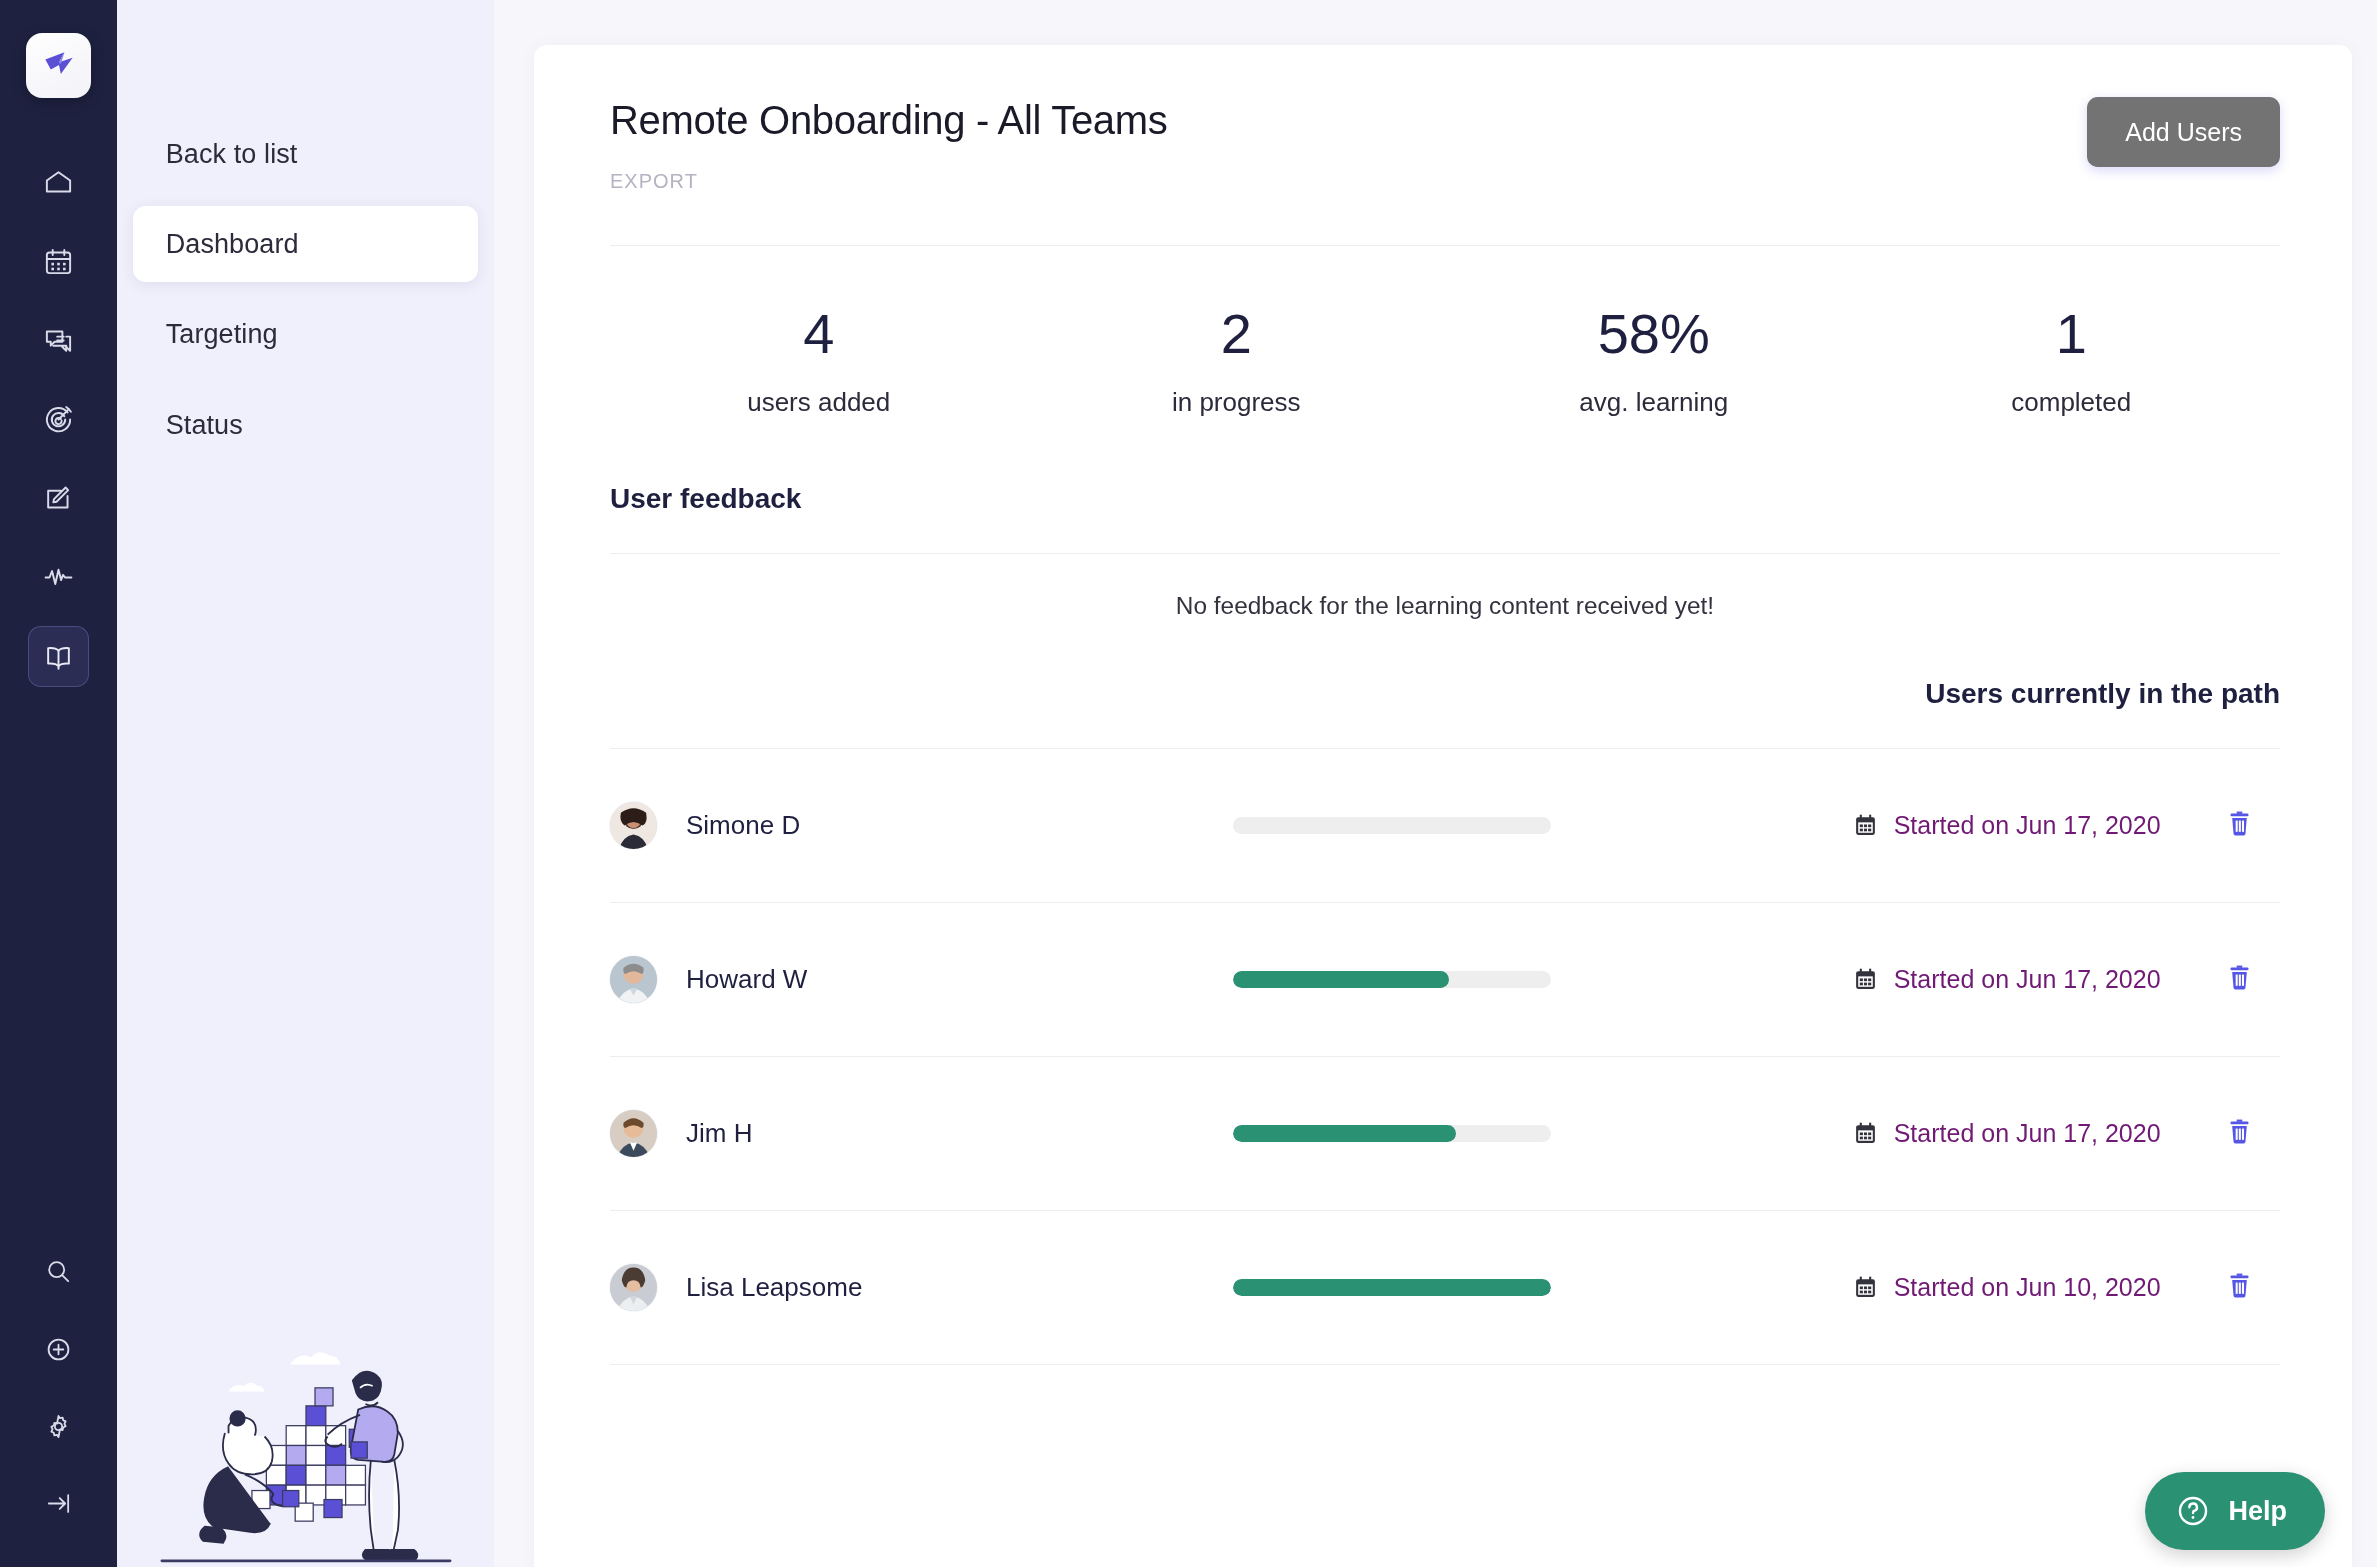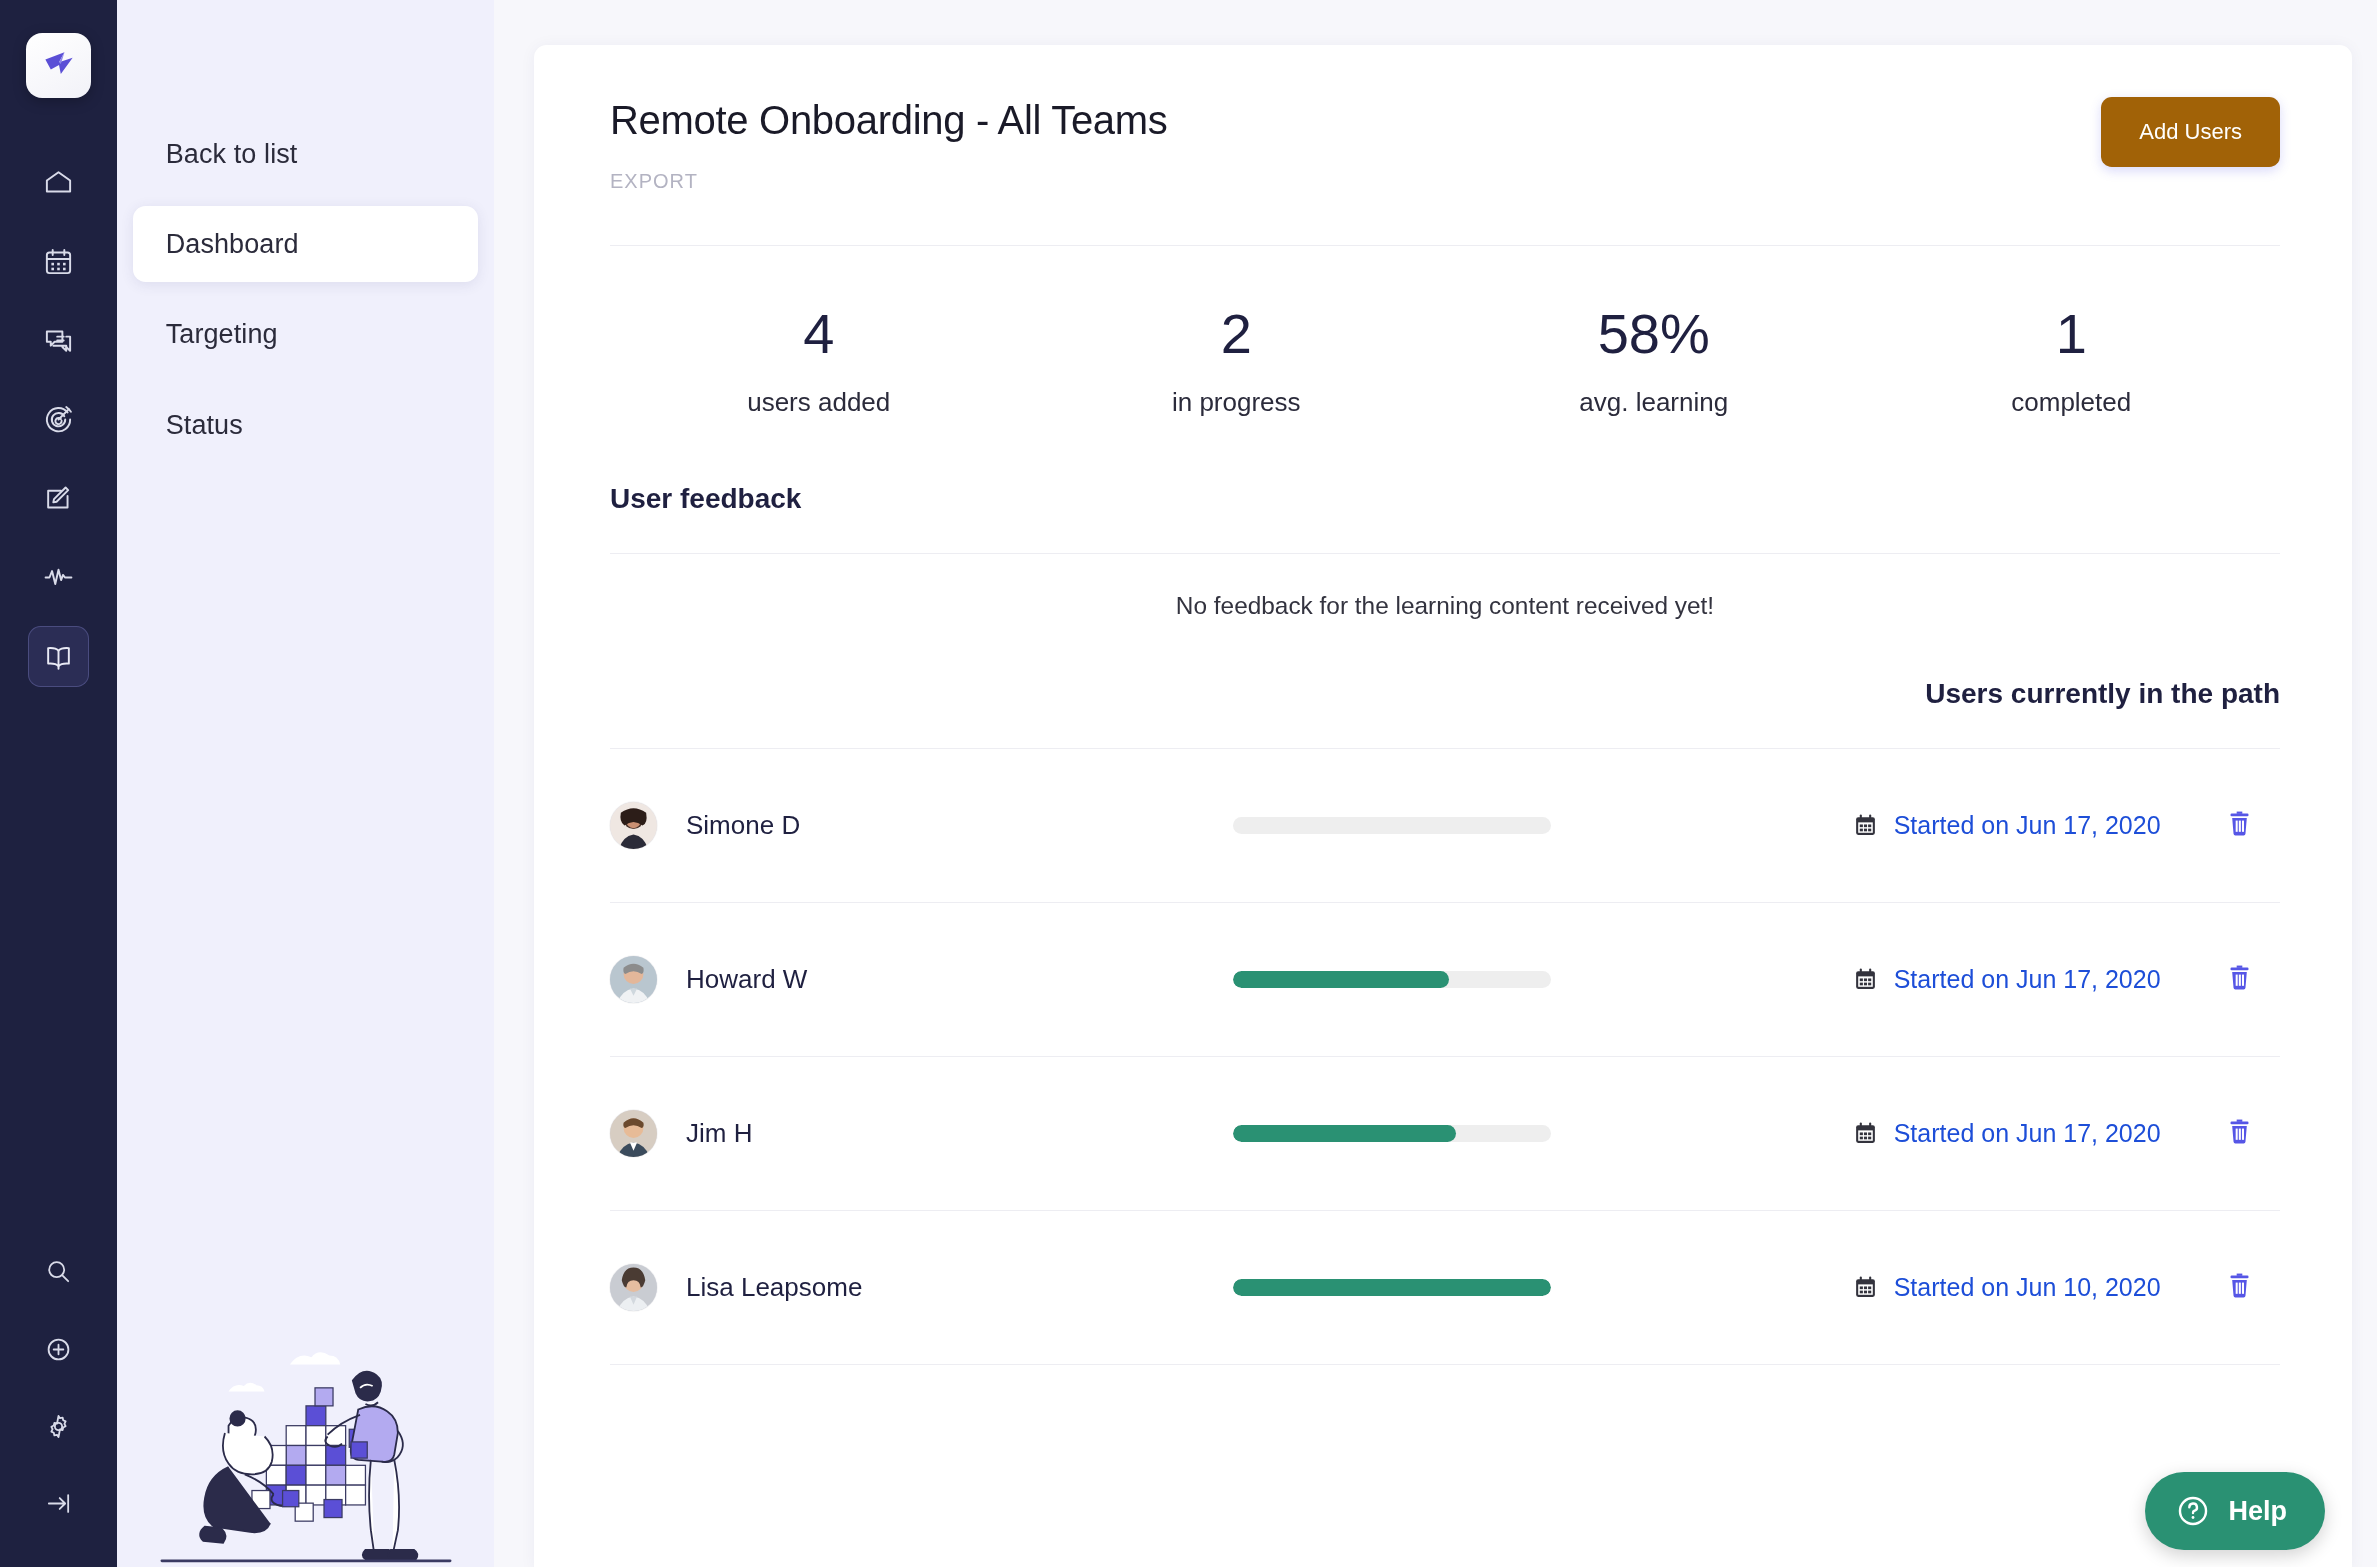--- a/index.html
+++ b/index.html
@@ -116,23 +116,23 @@
   }
   .export-link {
     margin-top: 27px;
     font-size: 20px;
     letter-spacing: 1px;
     color: #b3b3c2;
     cursor: pointer;
     display: inline-block;
   }
   .btn-primary {
-    background: #a16207;
+    background: #737373;
     color: #ffffff;
-    font-size: 22px;
+    font-size: 25px;
     border: none;
     border-radius: 10.8px;
     padding: 6px 38px;
     height: 70px;
     cursor: pointer;
     font-family: "Liberation Sans", sans-serif;
     box-shadow: 0 3.6px 10.8px rgba(86,86,230,.22);
     white-space: nowrap;
   }
 
@@ -198,21 +198,21 @@
     overflow: hidden;
   }
   .progress-fill { height: 17px; border-radius: 9px; background: #2a9173; }
 
   .date-cell {
     flex: 1 1 auto;
     display: flex;
     align-items: center;
     justify-content: flex-start;
     font-size: 25px;
-    color: #1d4ed8;
+    color: #701a75;
     padding-left: 23.5px;
   }
   .cal-icon { margin-right: 16.2px; display: flex; align-items: center; }
   .del-cell { width: 81px; display:flex; align-items:center; justify-content:center; cursor:pointer; }
 
   
   .help-fab {
     position: absolute;
     right: 27px;
     bottom: 18px;

